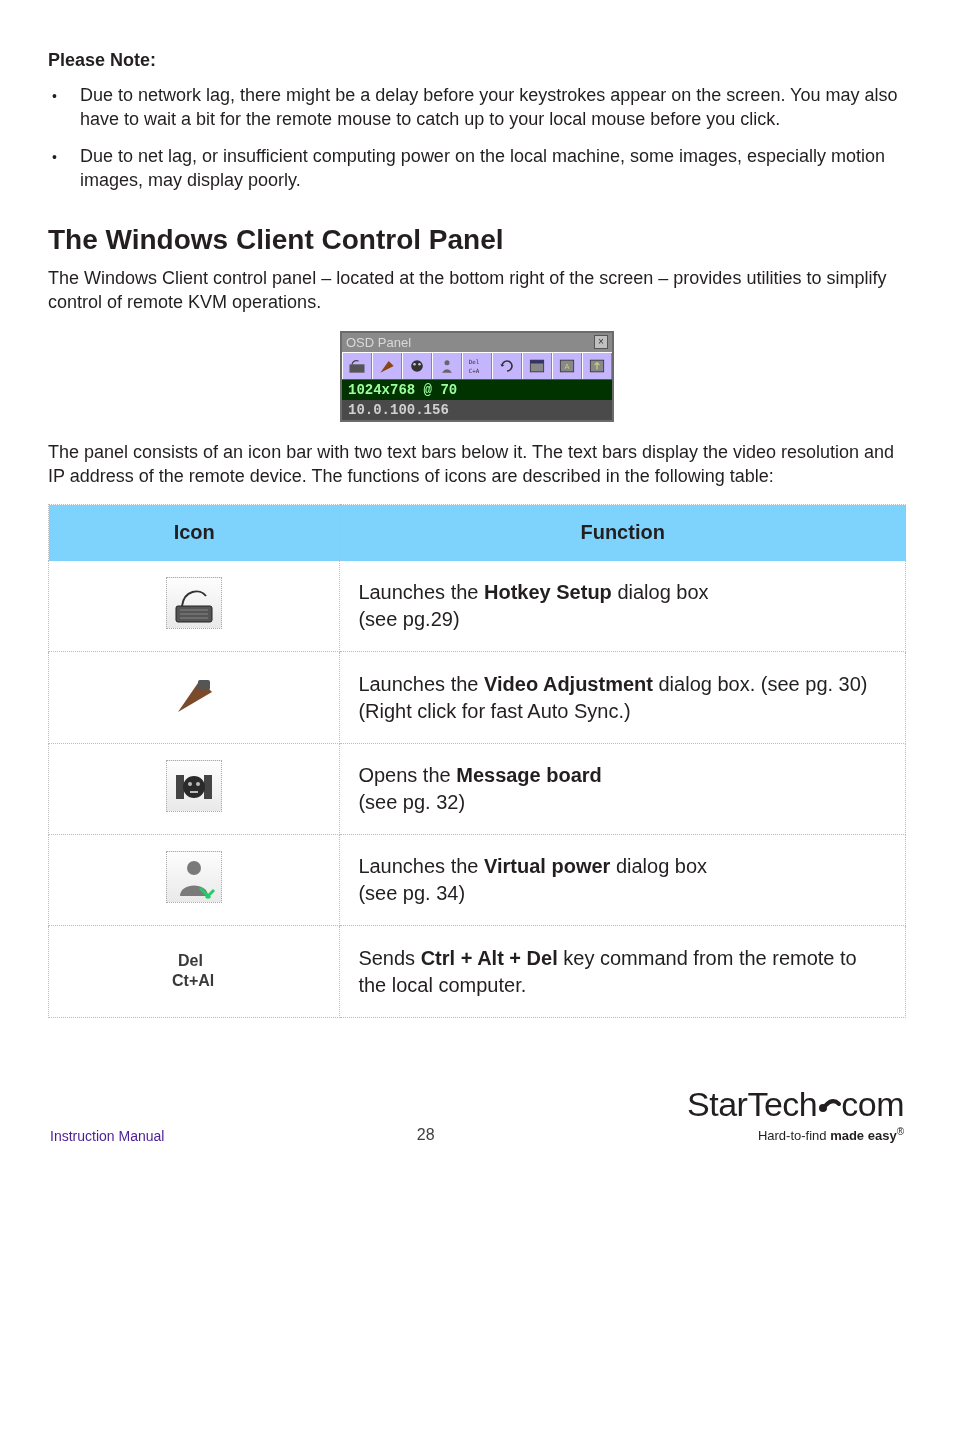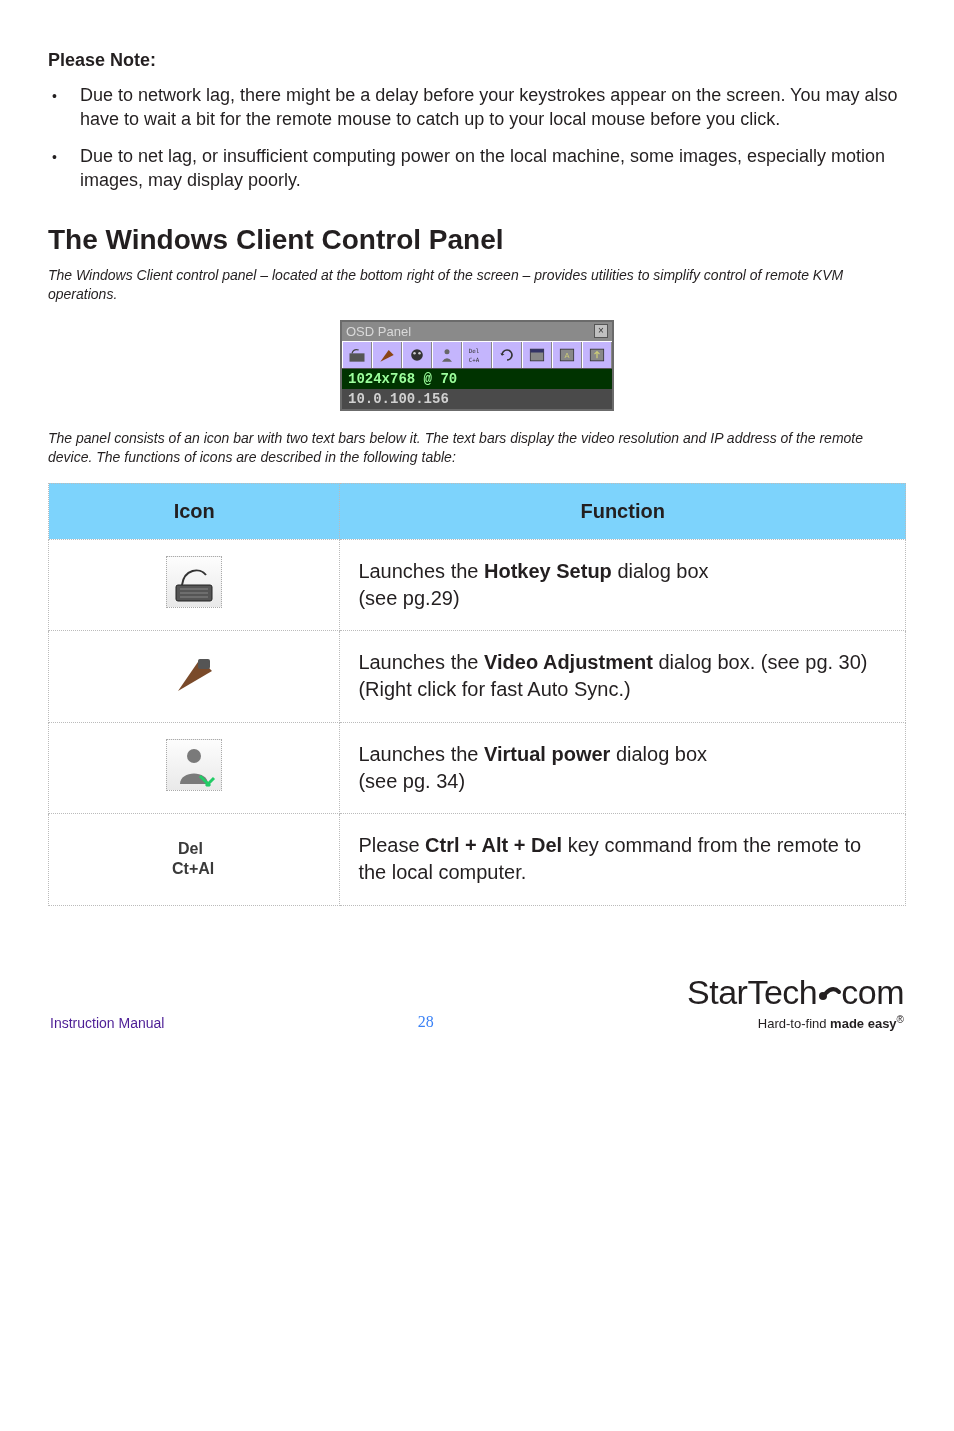--- a/index.html
+++ b/index.html
@@ -4,21 +4,21 @@
 <style>
   * { box-sizing: border-box; margin: 0; padding: 0; }
   html, body { width: 954px; background: #fff; font-family: "Myriad Pro", "Segoe UI", Arial, sans-serif; color: #231f20; }
   .page { padding: 50px 48px 30px 48px; }
   h3.note { font-weight: 700; font-size: 18px; margin-bottom: 12px; }
   ul.bullets { list-style: none; padding-left: 4px; margin-bottom: 32px; }
   ul.bullets li { display: flex; font-size: 18px; line-height: 1.35; margin-bottom: 12px; }
   ul.bullets li .dot { width: 28px; flex: 0 0 28px; text-align: left; font-size: 14px; padding-top: 4px; }
   ul.bullets li .txt { flex: 1; }
   h2.section { font-size: 28px; font-weight: 700; margin-bottom: 10px; }
-  p.body { font-size: 14px; line-height: 1.35; margin-bottom: 16px; font-style: italic; }
+  p.body { font-size: 18px; line-height: 1.35; margin-bottom: 16px; }
 
   .osd-wrap { text-align: center; margin: 6px 0 18px 0; }
   .osd { display: inline-block; border: 2px solid #6b6b6b; background: #c4b5fd; width: 274px; text-align: left; font-family: "MS Sans Serif", Tahoma, sans-serif; }
   .osd-title { background: #8a8a8a; color: #d9d9d9; font-size: 13px; padding: 2px 4px; display: flex; align-items: center; justify-content: space-between; }
   .osd-title .x { width: 14px; height: 14px; border: 1px solid #555; background: #c0c0c0; color: #333; font-size: 10px; line-height: 12px; text-align: center; }
   .osd-icons { display: flex; border-top: 1px solid #fff; border-bottom: 1px solid #555; }
   .osd-icons .ic { width: 30px; height: 26px; border-right: 1px solid #888; border-left: 1px solid #fff; display: flex; align-items: center; justify-content: center; }
   .osd-icons .ic svg { width: 20px; height: 20px; }
   .osd-res { background: #003300; color: #9cff9c; font-family: "Courier New", monospace; font-size: 14px; padding: 2px 6px; font-weight: bold; }
   .osd-ip  { background: #4a4a4a; color: #d0d0d0; font-family: "Courier New", monospace; font-size: 14px; padding: 2px 6px; font-weight: bold; }
@@ -27,21 +27,21 @@
   table.func th { background: #7dd3fc; font-size: 20px; font-weight: 700; padding: 16px 10px; border: 1px dotted #bbb; }
   table.func th:first-child { width: 34%; }
   table.func td { border: 1px dotted #bbb; padding: 16px 18px; font-size: 20px; line-height: 1.35; vertical-align: middle; }
   table.func td.iconcell { text-align: center; }
   .bigicon { display: inline-flex; width: 56px; height: 52px; align-items: flex-end; justify-content: center; border: 1px dotted #aaa; background: linear-gradient(#fdfdfd,#e9e9e9); }
   .bigicon svg { width: 48px; height: 48px; }
   .bigicon.nobord { border: none; background: none; }
 
   .footer { display: flex; align-items: flex-end; justify-content: space-between; margin-top: 50px; padding: 0 2px; }
   .footer .left { font-size: 14px; color: #4c1d95; }
-  .footer .mid  { font-size: 16px; color: #3b82f6; font-family: Liberation Serif, serif; }
+  .footer .mid  { font-size: 16px; color: #404040; }
   .logo { text-align: right; }
   .logo .brand { font-size: 34px; font-weight: 400; letter-spacing: -0.5px; color: #231f20; font-family: "Arial Black", Arial, sans-serif; display: flex; align-items: flex-end; justify-content: center; margin-top: 17px; }
   .logo .brand .tail { position: relative; }
   .logo .tag { font-size: 13px; color: #231f20; margin-top: 2px; }
   .logo .tag b { font-weight: 700; }
   .reg { font-size: 10px; vertical-align: super; }
 </style>
 </head>
 <body>
 
@@ -169,20 +169,38 @@
         </td>
         <td>
           <span>Launches the </span><b>Video Adjustment</b><span> dialog box. (see pg. 30)</span><br>
           <span>(Right click for fast Auto Sync.)</span>
         </td>
       </tr>
       <tr>
         <td class="iconcell">
           <span class="bigicon">
             <svg viewBox="0 0 48 48">
+                <rect x="6" y="12" width="8" height="24" fill="#444"></rect>
+                <rect x="34" y="12" width="8" height="24" fill="#444"></rect>
+                <circle cx="24" cy="24" r="11" fill="#2a2a2a"></circle>
+                <circle cx="20" cy="21" r="2" fill="#bbb"></circle>
+                <circle cx="28" cy="21" r="2" fill="#bbb"></circle>
+                <rect x="20" y="28" width="8" height="2" fill="#bbb"></rect>
+              </svg>
+          </span>
+        </td>
+        <td>
+          <span>Opens the </span><b>Message board</b><span></span><br>
+          <span>(see pg. 32)</span>
+        </td>
+      </tr>
+      <tr>
+        <td class="iconcell">
+          <span class="bigicon">
+            <svg viewBox="0 0 48 48">
                 <circle cx="24" cy="14" r="7" fill="#7a7a7a"></circle>
                 <path d="M10 42 C10 28, 38 28, 38 42 Z" fill="#7a7a7a"></path>
                 <path d="M30 34 L40 44" stroke="#2c6" stroke-width="3"></path>
                 <path d="M36 44 L44 36" stroke="#2c6" stroke-width="3"></path>
               </svg>
           </span>
         </td>
         <td>
           <span>Launches the </span><b>Virtual power</b><span> dialog box</span><br>
           <span>(see pg. 34)</span>
@@ -191,21 +209,21 @@
       <tr>
         <td class="iconcell">
           <span class="bigicon nobord">
             <svg viewBox="0 0 48 48">
                 <text x="8" y="20" font-size="16" font-weight="bold" fill="#3a3a3a" font-family="Arial">Del</text>
                 <text x="2" y="40" font-size="16" font-weight="bold" fill="#3a3a3a" font-family="Arial">Ct+Al</text>
               </svg>
           </span>
         </td>
         <td>
-          <span>Please </span><b>Ctrl + Alt + Del</b><span> key command from the remote to the local computer.</span>
+          <span>Sends </span><b>Ctrl + Alt + Del</b><span> key command from the remote to the local computer.</span>
         </td>
       </tr>
     </tbody>
   </table>
 
   <div class="footer">
     <div class="left">Instruction Manual</div>
     <div class="mid">28</div>
     <div class="logo">
       <div class="brand">

